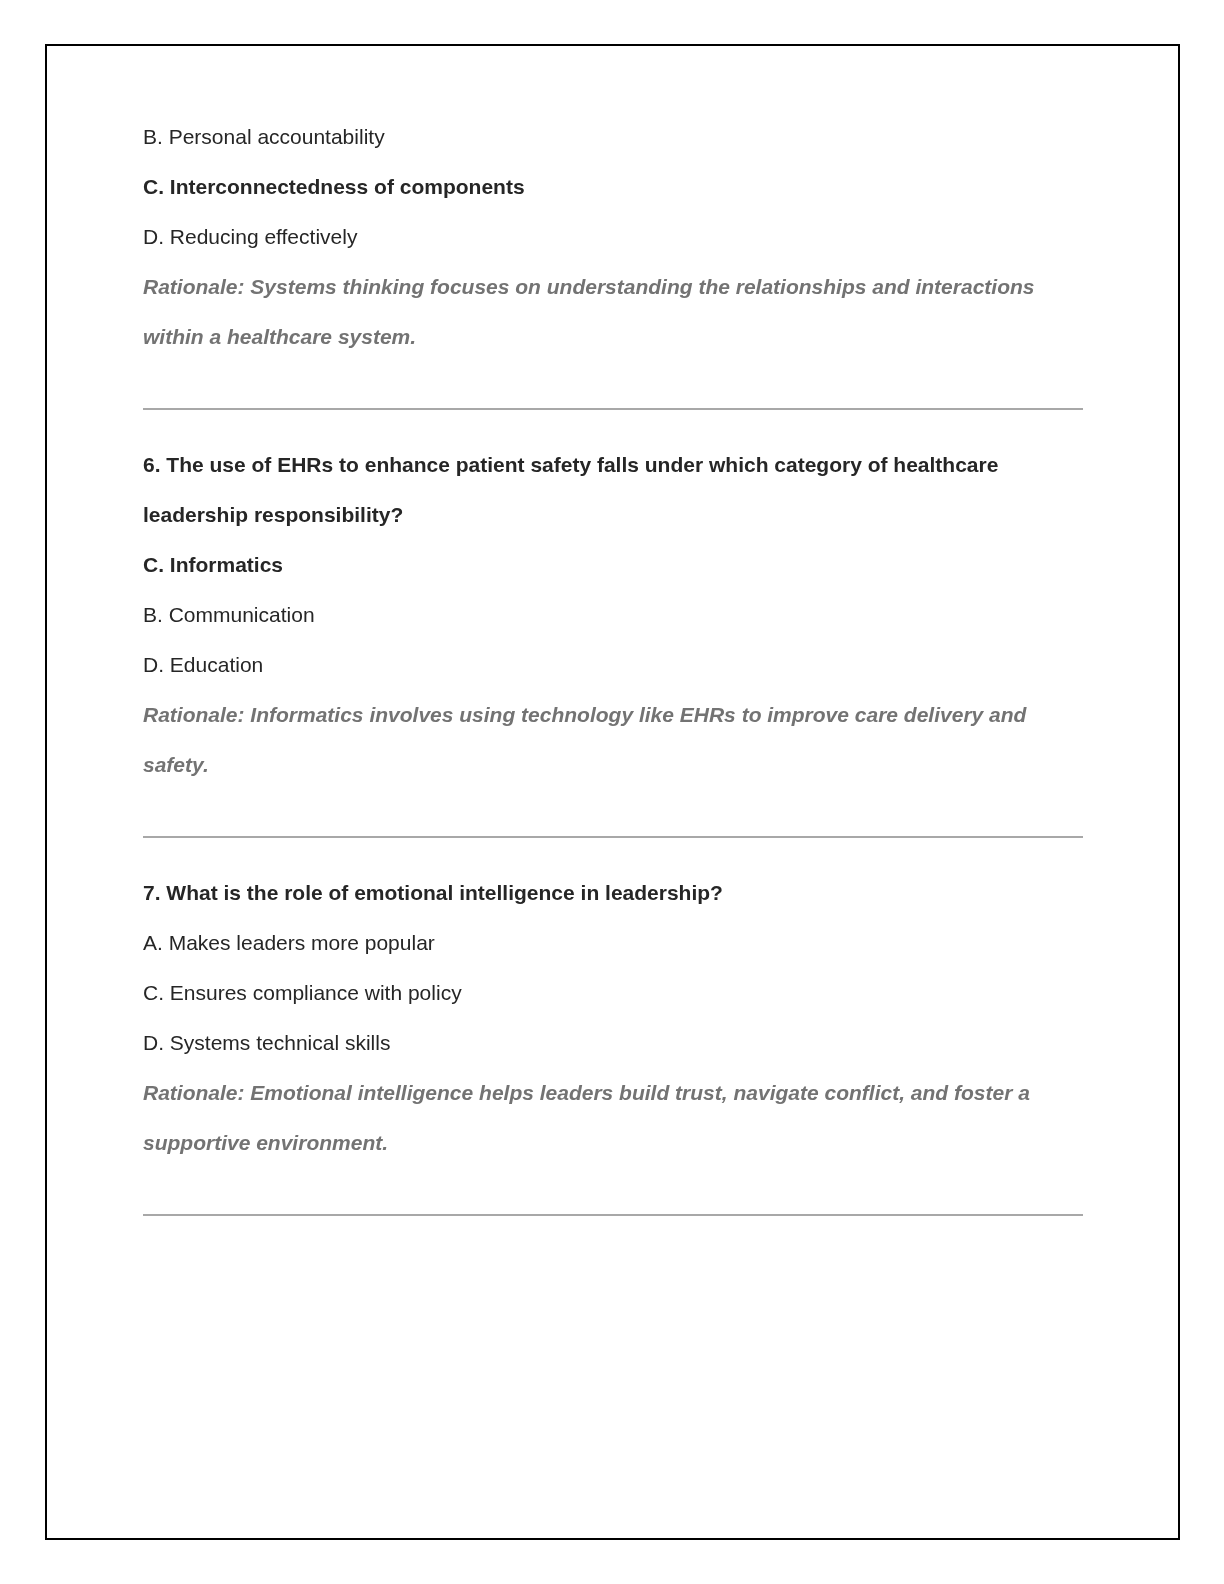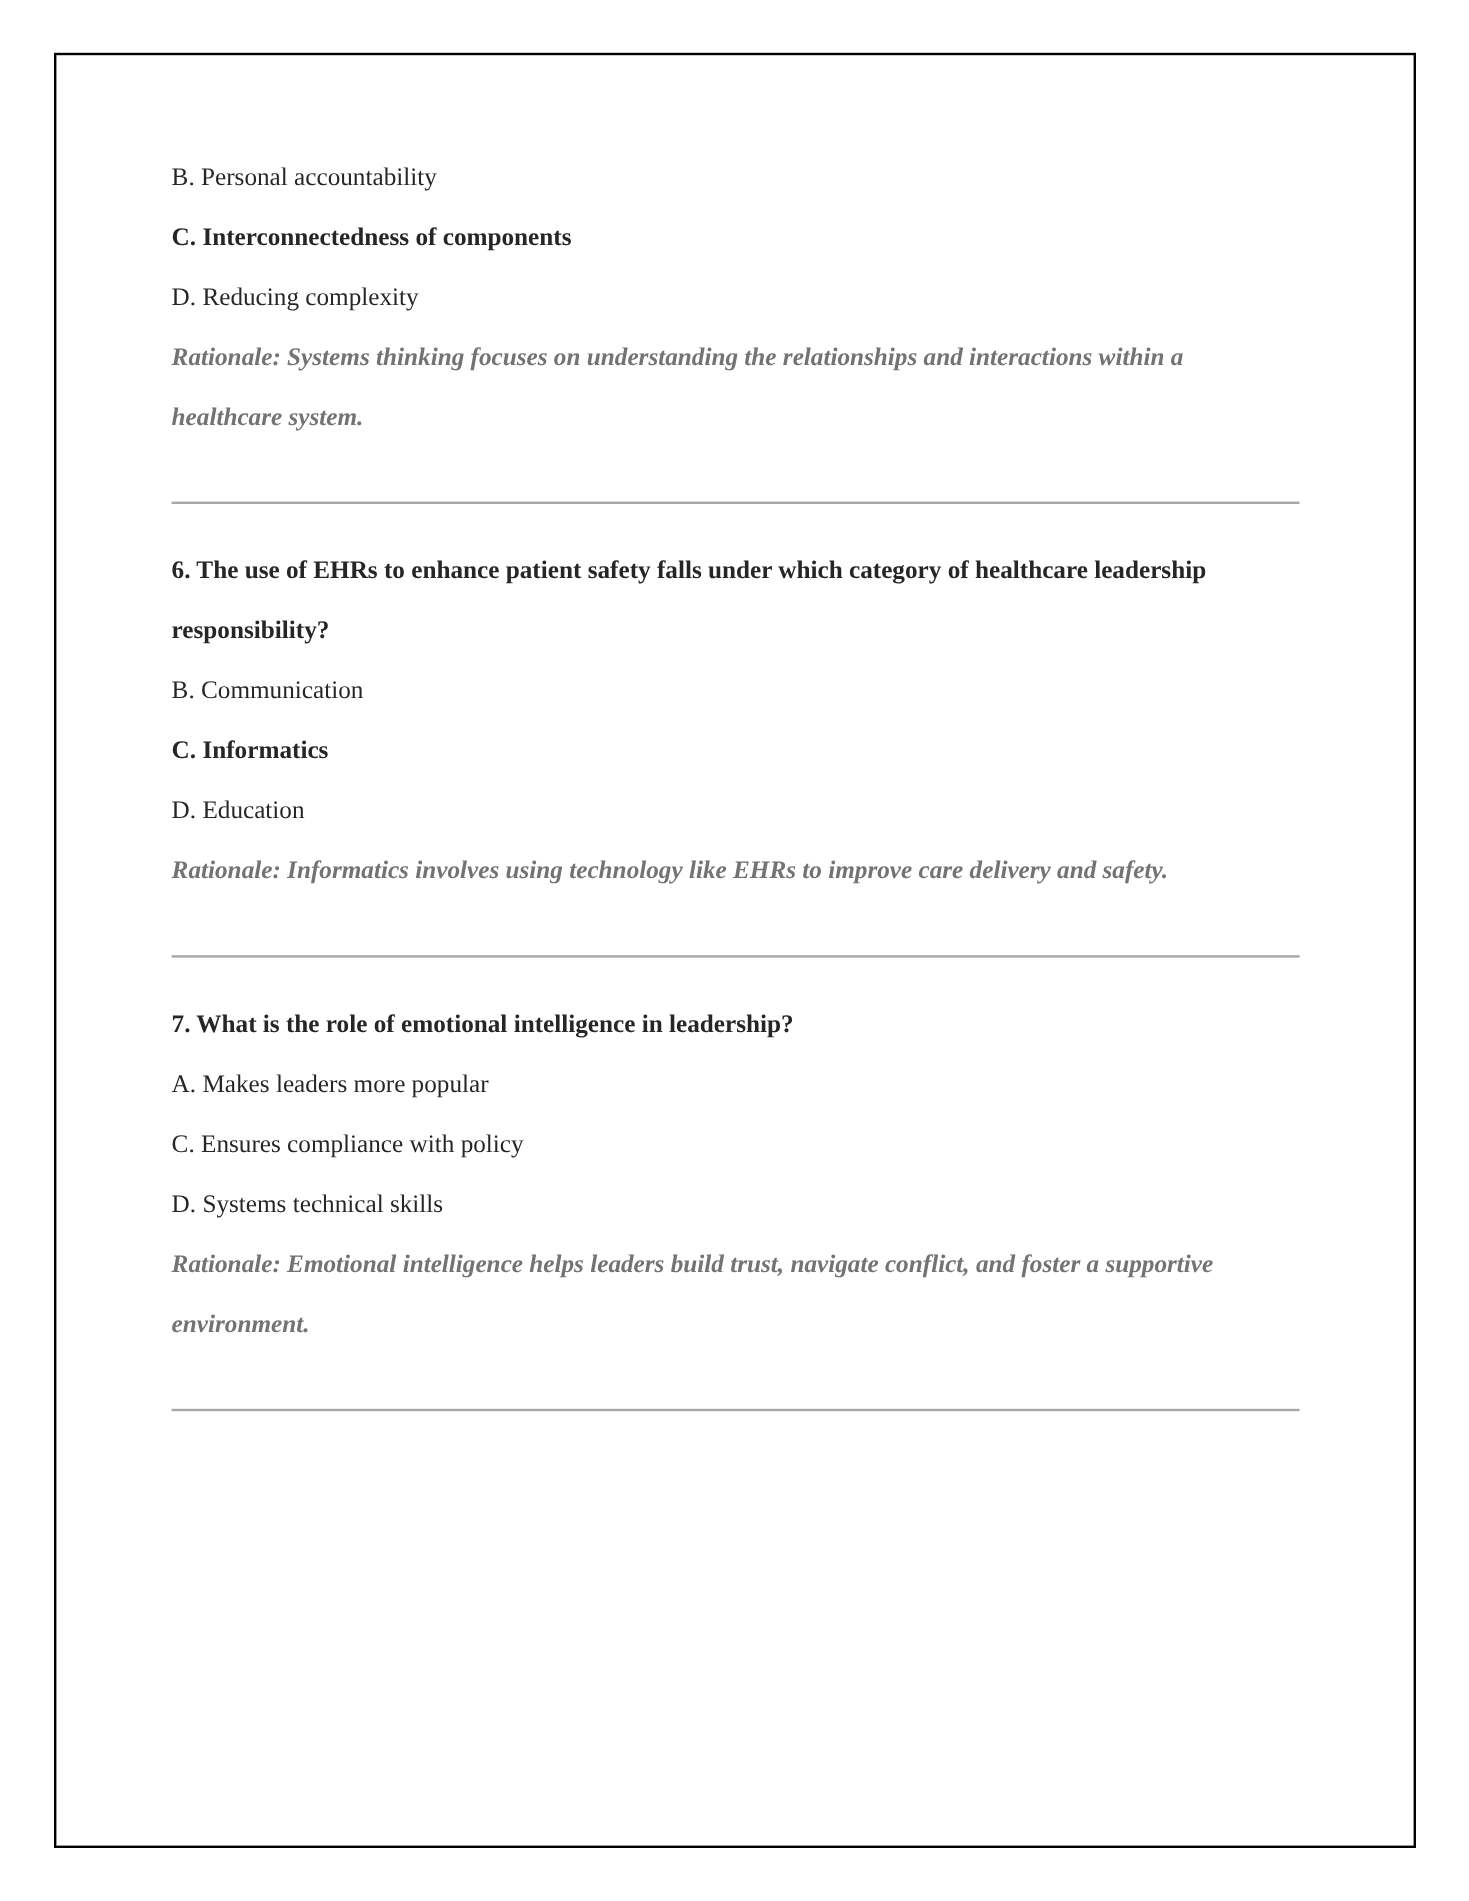--- a/index.html
+++ b/index.html
@@ -20,23 +20,22 @@
     top: 44px;
     width: 1135px;
     height: 1496px;
     border: 2px solid #000000;
     box-sizing: border-box;
     background: #ffffff;
   }
   .content {
     position: absolute;
     left: 143px;
-    top: 122px;
+    top: 112px;
     width: 940px;
-    font-family: Liberation Serif, serif;
   }
   .content p {
     margin: 0;
     line-height: 50px;
     font-size: 21px;
     color: #262626;
   }
   p.bold {
     font-weight: bold;
   }
@@ -54,28 +53,28 @@
 </style>
 </head>
 <body>
 
 <div class="page-border"></div>
 
 <div class="content">
 
   <p class="option">B. Personal accountability</p>
   <p class="option bold">C. Interconnectedness of components</p>
-  <p class="option">D. Reducing complexity</p>
+  <p class="option">D. Reducing effectively</p>
   <p class="rationale">Rationale: Systems thinking focuses on understanding the relationships and interactions within a healthcare system.</p>
 
   <hr class="divider">
 
   <p class="question bold">6. The use of EHRs to enhance patient safety falls under which category of healthcare leadership responsibility?</p>
+  <p class="option bold">C. Informatics</p>
   <p class="option">B. Communication</p>
-  <p class="option bold">C. Informatics</p>
   <p class="option">D. Education</p>
   <p class="rationale">Rationale: Informatics involves using technology like EHRs to improve care delivery and safety.</p>
 
   <hr class="divider">
 
   <p class="question bold">7. What is the role of emotional intelligence in leadership?</p>
   <p class="option">A. Makes leaders more popular</p>
   <p class="option">C. Ensures compliance with policy</p>
   <p class="option">D. Systems technical skills</p>
   <p class="rationale">Rationale: Emotional intelligence helps leaders build trust, navigate conflict, and foster a supportive environment.</p>

